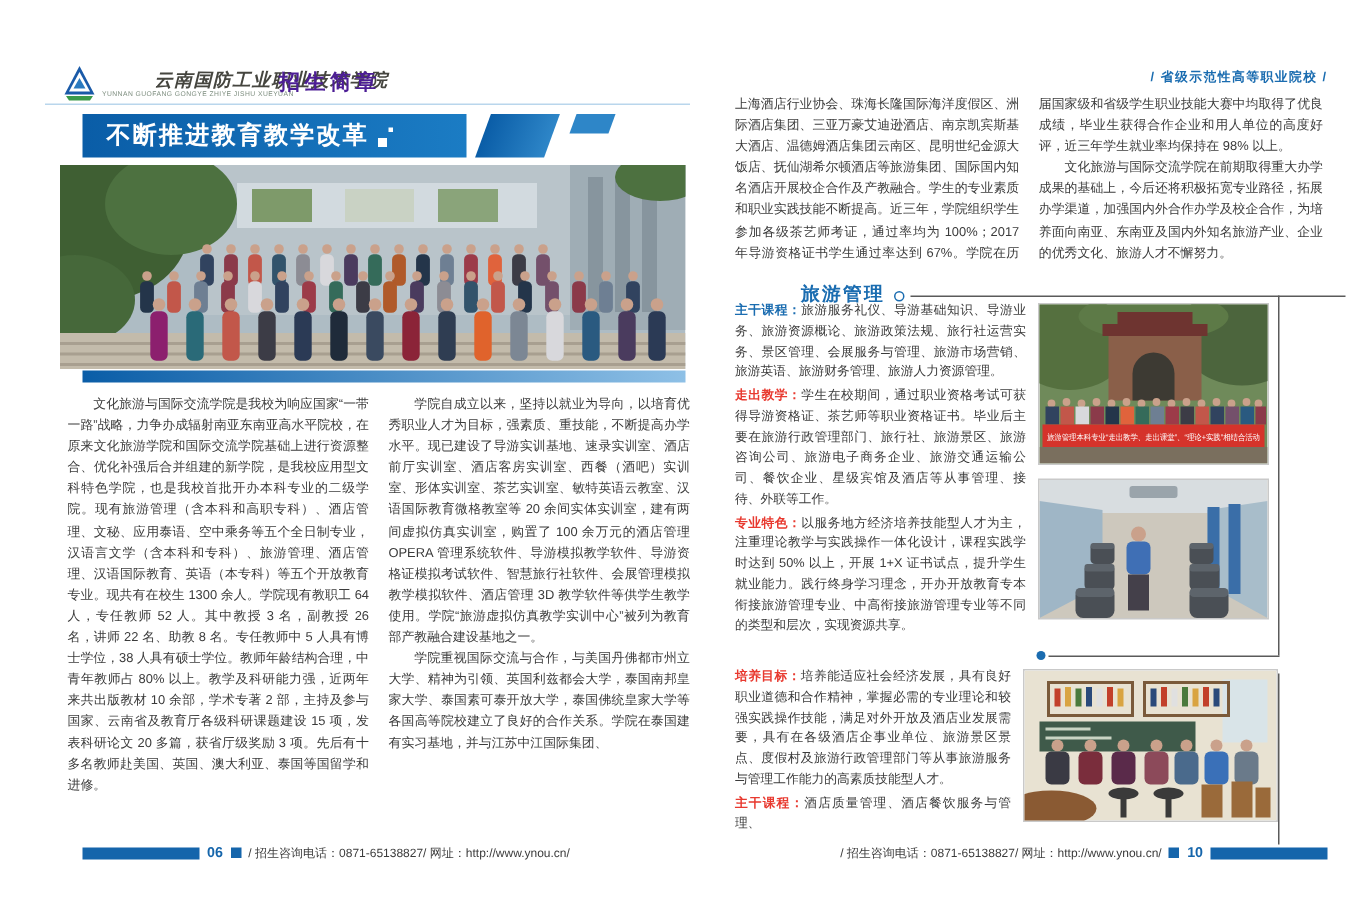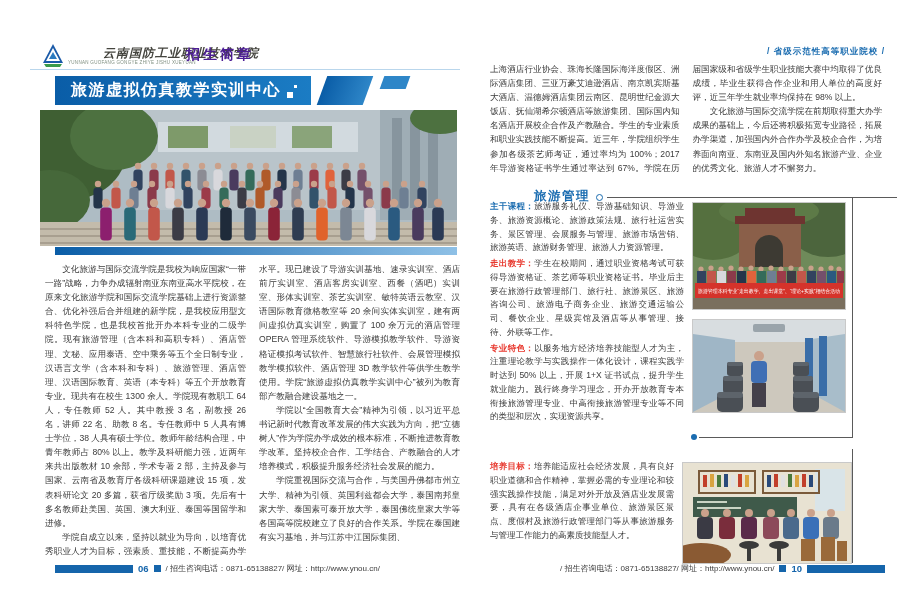--- a/index.html
+++ b/index.html
@@ -67,21 +67,21 @@
     <polygon points="11,5 18,18 4,18" fill="#ffffff"></polygon>
     <polygon points="11,9 15,16 7,16" fill="#2a7ac0"></polygon>
     <path d="M2,21 L20,21 L18,24 L4,24 Z" fill="#3a9a4a"></path>
   </svg>
   <div class="abs school-name" style="left:67px;top:45px;">云南国防工业职业技术学院</div>
   <div class="abs school-en" style="left:68px;top:60px;">YUNNAN GUOFANG GONGYE ZHIYE JISHU XUEYUAN</div>
   <div class="abs brochure" style="left:186px;top:46px;">招生简章</div>
   <div class="abs header-rule" style="left:30px;top:69px;width:430px;"></div>
 
   <div class="abs banner" style="left:55px;top:76px;width:256px;height:29px;">
-    <span class="banner-title">旅游虚拟仿真教学实训中心</span>
+    <span class="banner-title">不断推进教育教学改革</span>
     <span class="sq-big"></span>
     <span class="sq-small"></span>
   </div>
   <div class="abs shape shape1" style="left:322px;top:76px;width:46px;height:29px;"></div>
   <div class="abs shape shape2" style="left:382px;top:76px;width:26px;height:13px;"></div>
 
   <svg class="abs" style="left:40px;top:110px;" width="417" height="136" viewBox="0 0 417 136">
     <defs>
       <g id="ps">
           <circle cy="-2" r="3.2" fill="#caa18b"></circle>
@@ -164,21 +164,20 @@
       <use href="#pl" x="354" y="96" fill="#2a5a80"></use>
         <use href="#pl" x="378" y="96" fill="#4a3b5e"></use>
       <use href="#pl" x="398" y="96" fill="#2b3a55"></use>
     </g>
   </svg>
   <div class="abs photo-bar" style="left:55px;top:247px;width:402px;height:8px;"></div>
 
   <div class="abs bodytext cols" style="left:45px;top:262px;width:415px;height:298px;">
     <p>文化旅游与国际交流学院是我校为响应国家“一带一路”战略，力争办成辐射南亚东南亚高水平院校，在原来文化旅游学院和国际交流学院基础上进行资源整合、优化补强后合并组建的新学院，是我校应用型文科特色学院，也是我校首批开办本科专业的二级学院。现有旅游管理（含本科和高职专科）、酒店管理、文秘、应用泰语、空中乘务等五个全日制专业，汉语言文学（含本科和专科）、旅游管理、酒店管理、汉语国际教育、英语（本专科）等五个开放教育专业。现共有在校生 1300 余人。学院现有教职工 64 人，专任教师 52 人。其中教授 3 名，副教授 26 名，讲师 22 名、助教 8 名。专任教师中 5 人具有博士学位，38 人具有硕士学位。教师年龄结构合理，中青年教师占 80% 以上。教学及科研能力强，近两年来共出版教材 10 余部，学术专著 2 部，主持及参与国家、云南省及教育厅各级科研课题建设 15 项，发表科研论文 20 多篇，获省厅级奖励 3 项。先后有十多名教师赴美国、英国、澳大利亚、泰国等国留学和进修。</p>
     <p>学院自成立以来，坚持以就业为导向，以培育优秀职业人才为目标，强素质、重技能，不断提高办学水平。现已建设了导游实训基地、速录实训室、酒店前厅实训室、酒店客房实训室、西餐（酒吧）实训室、形体实训室、茶艺实训室、敏特英语云教室、汉语国际教育微格教室等 20 余间实体实训室，建有两间虚拟仿真实训室，购置了 100 余万元的酒店管理 OPERA 管理系统软件、导游模拟教学软件、导游资格证模拟考试软件、智慧旅行社软件、会展管理模拟教学模拟软件、酒店管理 3D 教学软件等供学生教学使用。学院“旅游虚拟仿真教学实训中心”被列为教育部产教融合建设基地之一。</p>
-    <p>学院以“全国教育大会”精神为引领，以习近平总书记新时代教育改革发展的伟大实践为方向，把“立德树人”作为学院办学成效的根本标准，不断推进教育教学改革。坚持校企合作、工学结合、产教融合的人才培养模式，积极提升服务经济社会发展的能力。</p>
     <p>学院重视国际交流与合作，与美国丹佛都市州立大学、精神为引领、英国利兹都会大学，泰国南邦皇家大学、泰国素可泰开放大学，泰国佛统皇家大学等各国高等院校建立了良好的合作关系。学院在泰国建有实习基地，并与江苏中江国际集团、</p>
   </div>
 
   <div class="abs footer" style="left:55px;top:563px;">
     <span class="f-bar"></span>
     <span class="f-no">06</span>
     <span class="f-sq"></span>
     <span>/ 招生咨询电话：0871-65138827/ 网址：http://www.ynou.cn/</span>
   </div>
 
@@ -282,21 +281,21 @@
     <p>
       <span class="lbl lbl-red">走出教学：</span><span>学生在校期间，通过职业资格考试可获得导游资格证、茶艺师等职业资格证书。毕业后主要在旅游行政管理部门、旅行社、旅游景区、旅游咨询公司、旅游电子商务企业、旅游交通运输公司、餐饮企业、星级宾馆及酒店等从事管理、接待、外联等工作。</span>
     </p>
     <p>
       <span class="lbl lbl-red">专业特色：</span><span>以服务地方经济培养技能型人才为主，注重理论教学与实践操作一体化设计，课程实践学时达到 50% 以上，开展 1+X 证书试点，提升学生就业能力。践行终身学习理念，开办开放教育专本衔接旅游管理专业、中高衔接旅游管理专业等不同的类型和层次，实现资源共享。</span>
     </p>
   </div>
 
   <div class="abs frame-line" style="left:852px;top:449px;width:1px;height:114px;"></div>
 
-  <div class="abs sec-body" style="left:490px;top:460px;width:362px;">
+  <div class="abs sec-body" style="left:490px;top:444px;width:362px;">
     <div class="photo-col2">
       <svg width="168" height="100" viewBox="0 0 168 100" style="border:1px solid #c9c9c9;">
         <rect width="168" height="100" fill="#e8e2d2"></rect>
         <rect x="132" y="6" width="30" height="42" fill="#d9e4e8"></rect>
         <g stroke="#7a5a3a" stroke-width="2" fill="none">
           <rect x="16" y="8" width="56" height="22"></rect>
             <rect x="80" y="8" width="56" height="22"></rect>
         </g>
         <g>
           <rect x="20" y="12" width="4" height="12" fill="#c2402a"></rect>
@@ -343,20 +342,23 @@
         <g fill="#9a6a3a">
           <rect x="118" y="76" width="14" height="22"></rect>
             <rect x="138" y="74" width="14" height="24"></rect>
           <rect x="154" y="78" width="10" height="20"></rect>
         </g>
       </svg>
     </div>
     <p>
       <span class="lbl lbl-red">培养目标：</span><span>培养能适应社会经济发展，具有良好职业道德和合作精神，掌握必需的专业理论和较强实践操作技能，满足对外开放及酒店业发展需要，具有在各级酒店企事业单位、旅游景区景点、度假村及旅游行政管理部门等从事旅游服务与管理工作能力的高素质技能型人才。</span>
     </p>
+    <p>
+      <span class="lbl lbl-red">主干课程：</span><span>酒店质量管理、酒店餐饮服务与管理、</span>
+    </p>
   </div>
 
   <div class="abs footer" style="right:15px;top:563px;">
     <span>/ 招生咨询电话：0871-65138827/ 网址：http://www.ynou.cn/</span>
     <span class="f-sq"></span>
     <span class="f-no">10</span>
     <span class="f-bar"></span>
   </div>
 
 </div>

